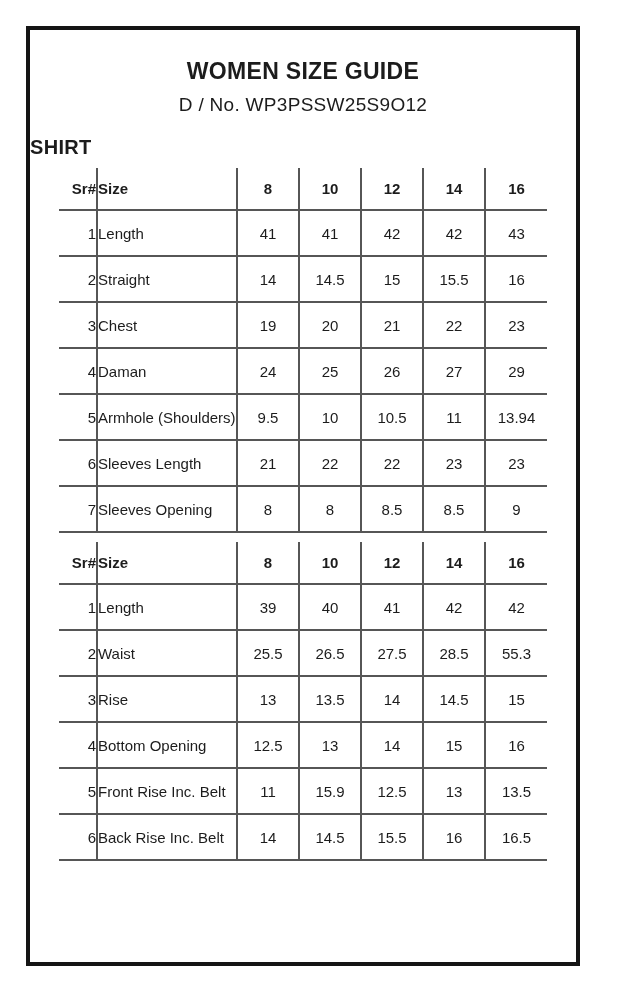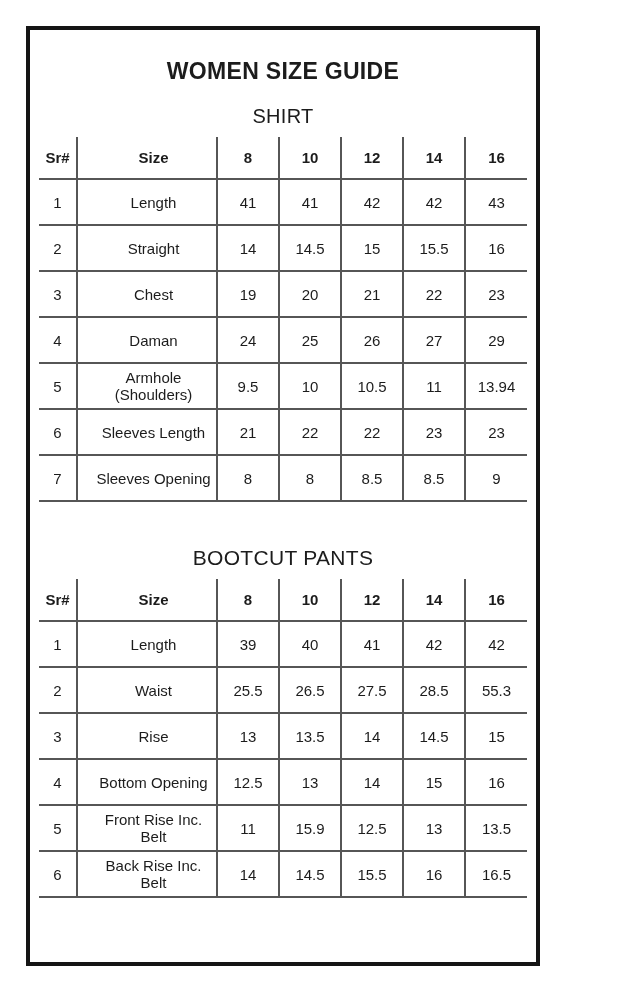--- a/index.html
+++ b/index.html
@@ -6,60 +6,61 @@
   html, body { margin: 0; padding: 0; }
   body {
     width: 638px; height: 994px;
     background: var(--background, #ffffff);
     color: var(--text, #1c1c1c);
     font-family: "Liberation Sans", sans-serif;
     position: relative;
   }
   .frame {
     position: absolute; left: 26px; top: 26px;
-    width: 514px; height: 940px;
+    width: 554px; height: 940px;
     border: 4px solid var(--frame-border, #151515);
     background: var(--background, #ffffff);
   }
   .page-title {
     margin: 28px 0 0; text-align: center;
     font-size: 23px; font-weight: bold; letter-spacing: 0.3px;
   }
   .design-no {
     margin-top: 9px; text-align: center;
     font-size: 19px; letter-spacing: 0.3px;
   }
   .section-title {
-    margin: 0; text-align: center; font-weight: normal; letter-spacing: 0.3px;
+    margin: 0; text-align: left; font-weight: bold; letter-spacing: 0.3px;
   }
   .section-title.shirt { margin-top: 20px; font-size: 20px; }
   .section-title.pants { margin-top: 44px; font-size: 21px; }
   table.size-table {
     width: 488px; margin: 9px auto 0;
     border-collapse: collapse; table-layout: fixed;
   }
   col.col-sr    { width: 38px; }
   col.col-label { width: 140px; }
   col.col-val   { width: 62px; }
   .size-table th, .size-table td {
     border-bottom: 2px solid var(--grid-line, #565656);
     border-left: 2px solid var(--grid-line, #565656);
     padding: 0; text-align: center; vertical-align: middle;
     font-size: 15px; height: 46px;
   }
   .size-table th { height: 42px; font-weight: bold; }
-  .size-table th:first-child, .size-table td:first-child { border-left: none; }
-  .size-table th.label, .size-table td.label { text-align: center; padding-left: 13px; }
+  .size-table th:first-child, .size-table td:first-child { border-left: none; text-align: right; }
+  .size-table th.label, .size-table td.label { text-align: left; }
 </style>
 </head>
 <body>
 
 <div class="frame">
 
   <h1 class="page-title">WOMEN SIZE GUIDE</h1>
+  <div class="design-no">D / No. WP3PSSW25S9O12</div>
 
   <section>
     <h2 class="section-title shirt">SHIRT</h2>
     <table class="size-table">
       <colgroup>
           <col class="col-sr">
           <col class="col-label">
           <col class="col-val">
           <col class="col-val">
           <col class="col-val">
@@ -139,21 +140,20 @@
           <td>8</td>
           <td>8.5</td>
           <td>8.5</td>
           <td>9</td>
         </tr>
       </tbody>
     </table>
   </section>
 
   <section>
-    <h2 class="section-title pants">BOOTCUT PANTS</h2>
     <table class="size-table">
       <colgroup>
           <col class="col-sr">
           <col class="col-label">
           <col class="col-val">
           <col class="col-val">
           <col class="col-val">
           <col class="col-val">
           <col class="col-val">
         </colgroup>

